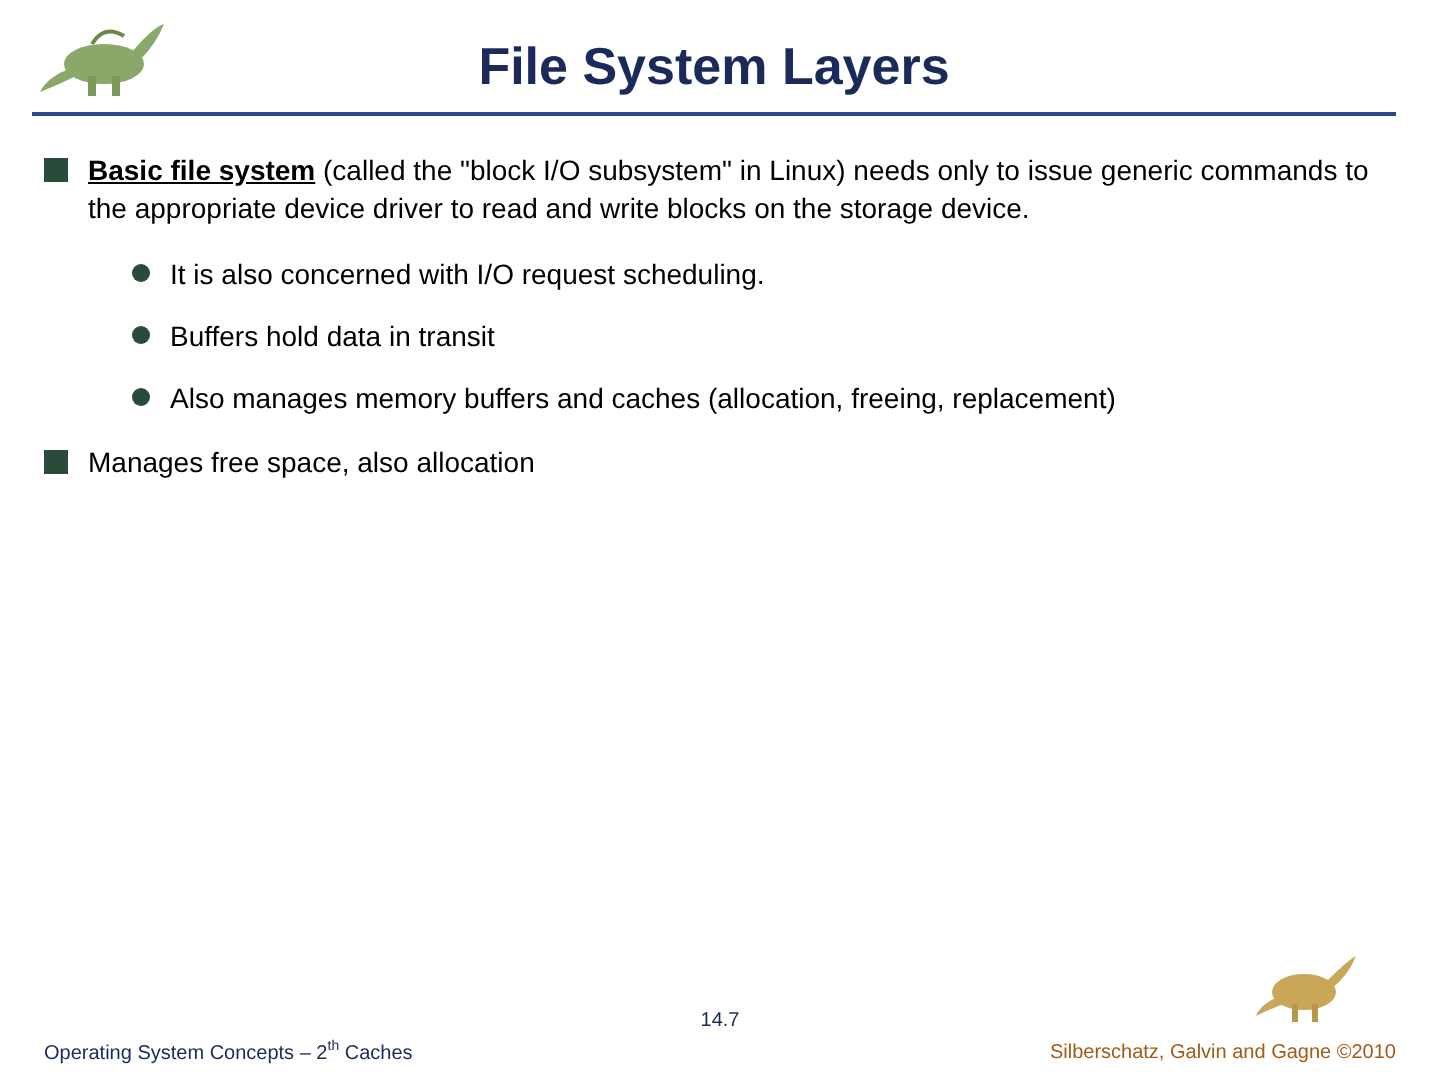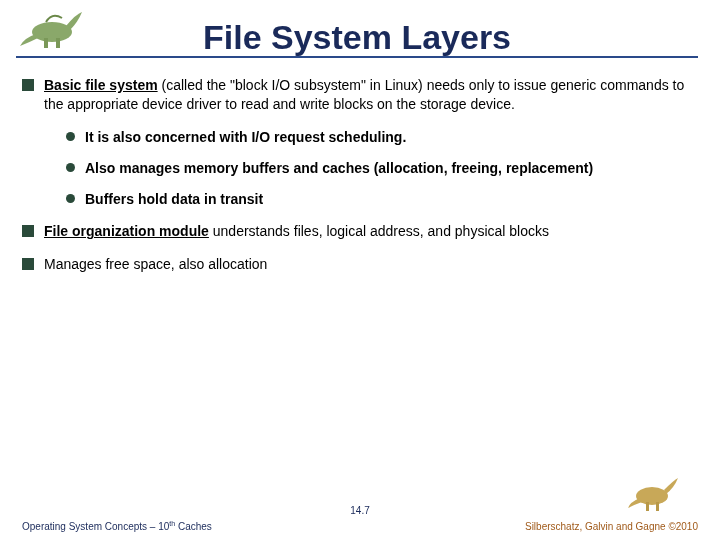--- a/index.html
+++ b/index.html
@@ -19,21 +19,21 @@
   }
   .dino-top {
     position: absolute;
     left: 0;
     top: 4px;
     width: 72px;
     height: 48px;
   }
   .title {
     text-align: center;
-    font-size: 34px;
+    font-size: 26px;
     font-weight: bold;
     color: #1a2a5a;
     padding-top: 18px;
   }
   .content {
     padding: 18px 22px 0 22px;
     font-size: 14px;
     color: #000;
     line-height: 1.35;
   }
@@ -47,21 +47,20 @@
     width: 12px;
     height: 12px;
     background: #2a4a3a;
     margin-top: 3px;
     margin-right: 10px;
   }
   .lvl1 .txt { flex: 1; }
   .lvl2-group {
     margin-left: 44px;
     margin-bottom: 14px;
-    font-weight: bold;
   }
   .lvl2 {
     display: flex;
     margin-bottom: 12px;
   }
   .lvl2 .dot {
     flex: 0 0 9px;
     width: 9px;
     height: 9px;
     border-radius: 50%;
@@ -119,50 +118,44 @@
     </div>
   </div>
 
   <div class="lvl2-group">
     <div class="lvl2">
       <div class="dot"></div>
       <div class="txt">It is also concerned with I/O request scheduling.</div>
     </div>
     <div class="lvl2">
       <div class="dot"></div>
-      <div class="txt">Also manages memory buffers and caches (allocation, freeing, replacement)</div>
+      <div class="txt">Buffers hold data in transit</div>
     </div>
     <div class="lvl2">
       <div class="dot"></div>
-      <div class="txt">Buffers hold data in transit</div>
+      <div class="txt">Also manages memory buffers and caches (allocation, freeing, replacement)</div>
     </div>
   </div>
 
-  <div class="lvl1">
-    <div class="sq"></div>
-    <div class="txt">
-      <span class="bold-u">File organization module</span><span> understands files, logical address, and physical blocks</span>
-    </div>
-  </div>
 
 
   <div class="lvl1">
     <div class="sq"></div>
     <div class="txt">Manages free space, also allocation</div>
   </div>
 
 </div>
 
 <svg class="dino-bottom" viewBox="0 0 56 40">
   <ellipse cx="26" cy="22" rx="16" ry="9" fill="#c8a858"></ellipse>
   <path d="M38 16 Q48 6 52 4 Q48 14 40 20" fill="#c8a858"></path>
   <path d="M14 24 Q4 28 2 34 Q10 30 16 28" fill="#c8a858"></path>
   <rect x="20" y="28" width="3" height="9" fill="#b89848"></rect>
   <rect x="30" y="28" width="3" height="9" fill="#b89848"></rect>
 </svg>
 
 <div class="footer">
   <div class="footer-left">
-    <span>Operating System Concepts – 10</span><span class="sup">th</span><span> Caches</span>
+    <span>Operating System Concepts – 2</span><span class="sup">th</span><span> Caches</span>
   </div>
   <div class="footer-center">14.7</div>
   <div class="footer-right">Silberschatz, Galvin and Gagne ©2010</div>
 </div>
 
 </body></html>

